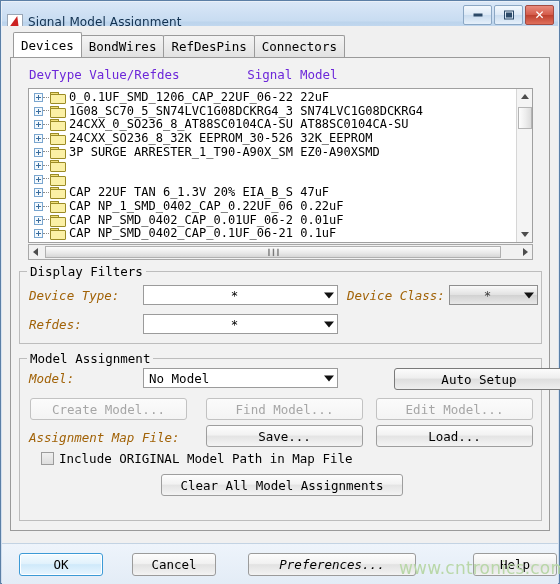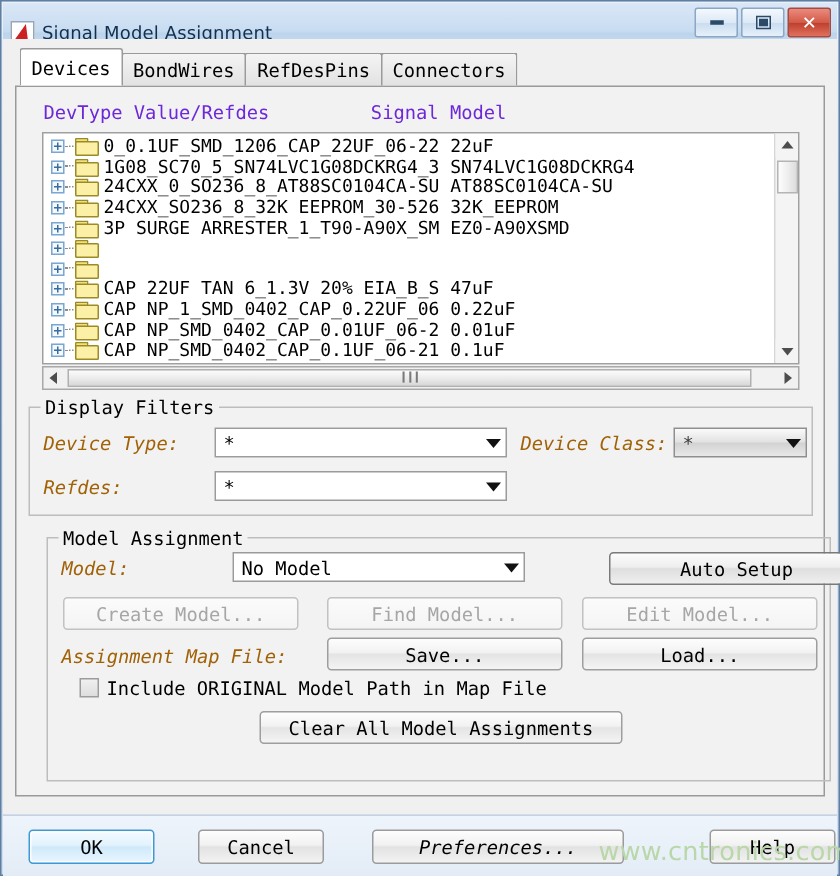--- a/index.html
+++ b/index.html
@@ -388,21 +388,21 @@
             <span class="tri"></span>
           </div>
         <div class="hthumb">
           <span class="grip">❙❙❙</span>
         </div>
         <div class="ra">
             <span class="tri"></span>
           </div>
       </div>
 
-      <div class="group" style="left:8px; top:213px; width:523px; height:73px;">
+      <div class="group" style="left:8px; top:213px; width:523px; height:73px;text-align:center;">
         <span class="legend">Display Filters</span>
 
         <span class="lbl" style="left:9px; top:16px;">Device Type:</span>
         <div class="combo" style="left:123px; top:13px; width:195px;">
           <span class="cv">*</span>
           <span class="arrow"></span>
         </div>
 
         <span class="lbl" style="left:327px; top:16px;">Device Class:</span>
         <div class="combo disabled" style="left:429px; top:13px; width:89px;">
@@ -410,21 +410,21 @@
           <span class="arrow"></span>
         </div>
 
         <span class="lbl" style="left:9px; top:45px;">Refdes:</span>
         <div class="combo" style="left:123px; top:42px; width:195px;">
           <span class="cv">*</span>
           <span class="arrow"></span>
         </div>
       </div>
 
-      <div class="group" style="left:20px; top:300px; width:523px; height:163px;">
+      <div class="group" style="left:8px; top:300px; width:523px; height:163px;">
         <span class="legend">Model Assignment</span>
 
         <span class="lbl" style="left:9px; top:12px;">Model:</span>
         <div class="combo" style="left:123px; top:9px; width:195px;">
           <span class="cv">No Model</span>
           <span class="arrow"></span>
         </div>
         <div class="btn strong" style="left:343px; top:9px; width:170px;margin-left:31px;">Auto Setup</div>
 
         <div class="btn disabled" style="left:10px; top:39px; width:157px;">Create Model...</div>

